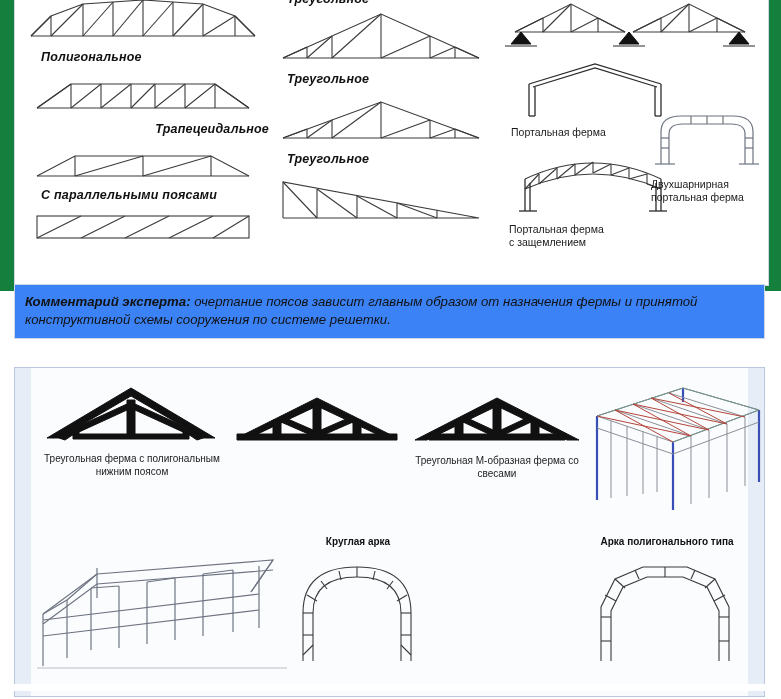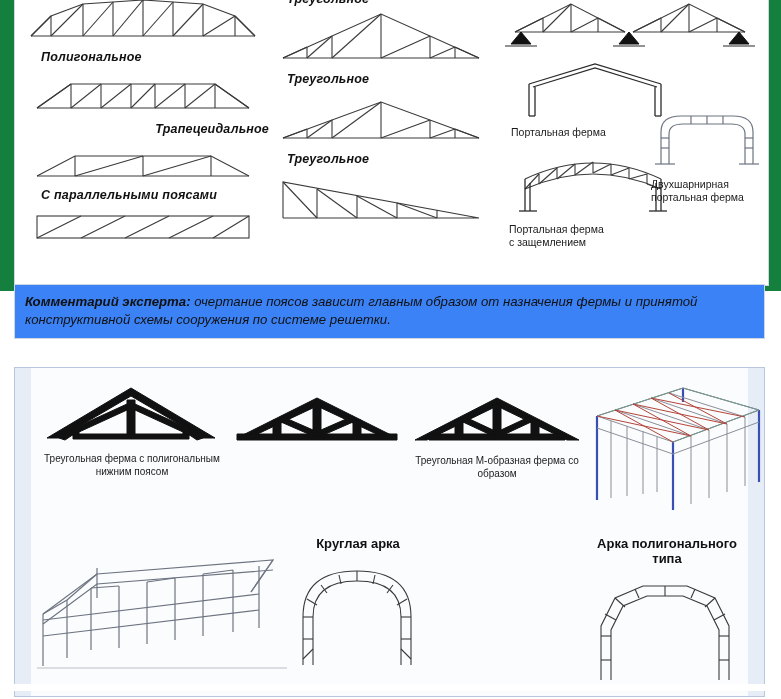--- a/index.html
+++ b/index.html
@@ -28,21 +28,21 @@
   .comment p{margin:0;font-size:13.2px;line-height:1.35;color:#111;}
   .comment b{font-weight:bold;font-style:italic;}
   .comment i{font-style:italic;}
 
   
   .panel-bottom{position:absolute;left:14px;top:354px;width:751px;height:330px;border:1px solid #b9c6de;background:#fbfcfe;box-sizing:border-box;margin-top:13px;}
   .band-l{position:absolute;left:0;top:0;width:16px;height:100%;background:#e7edf7;}
   .band-r{position:absolute;right:0;top:0;width:16px;height:100%;background:#e7edf7;}
 
   .cap2{font-size:10px;color:#1b1b1b;text-align:center;line-height:1.3;}
-  .cap3{font-size:13px;color:#111;text-align:center;font-weight:bold;}
+  .cap3{font-size:10px;color:#111;text-align:center;font-weight:bold;}
 
   .bar{position:absolute;left:0;width:781px;height:7px;background:#fff;}
 </style>
 </head>
 <body>
 
 <div class="page">
 
   <div class="panel-top">
     <div class="inner">
@@ -299,21 +299,21 @@
     <div style="position:absolute;left:398px;top:22px;width:170px;">
       <svg width="168" height="54" viewBox="0 0 168 54">
         <path class="blk" d="M2,50 L84,8 166,50 154,50 84,16 14,50 Z"></path>
         <path class="blk" d="M16,44 L152,44 L152,50 L16,50 Z"></path>
         <path class="blk" d="M80,14 L88,14 L88,46 L80,46 Z"></path>
         <path class="blk" d="M42,30 L50,30 L50,46 L42,46 Z"></path>
         <path class="blk" d="M118,30 L126,30 L126,46 L118,46 Z"></path>
         <path class="blk" d="M50,32 L80,46 L80,40 L50,26 Z"></path>
         <path class="blk" d="M118,32 L88,46 L88,40 L118,26 Z"></path>
       </svg>
-      <div class="cap2" style="width:168px;margin-top:10px;">Треугольная М-образная ферма со образом</div>
+      <div class="cap2" style="width:168px;margin-top:10px;">Треугольная М-образная ферма со свесами</div>
     </div>
 
     <div style="position:absolute;left:572px;top:14px;width:176px;">
       <svg width="176" height="140" viewBox="0 0 176 140">
         <g stroke-width="1" fill="none">
           <polyline points="10,34 96,6 172,28 86,60" stroke="#2e8b57"></polyline>
           <polyline points="10,34 10,118" stroke="#3a4fb5" stroke-width="2.2"></polyline>
           <polyline points="86,60 86,128" stroke="#3a4fb5" stroke-width="2.2"></polyline>
           <polyline points="172,28 172,100" stroke="#3a4fb5" stroke-width="2.2"></polyline>
           <polyline points="96,6 96,20" stroke="#3a4fb5" stroke-width="2.2"></polyline>

